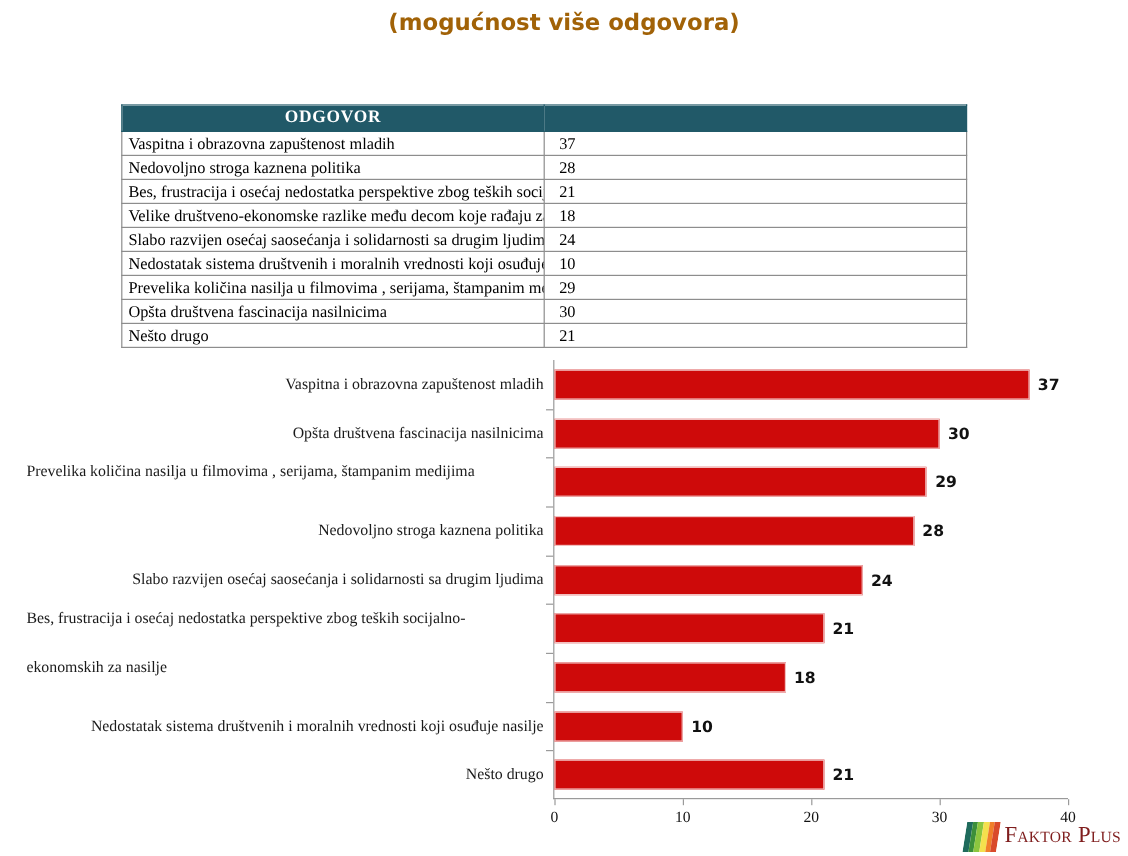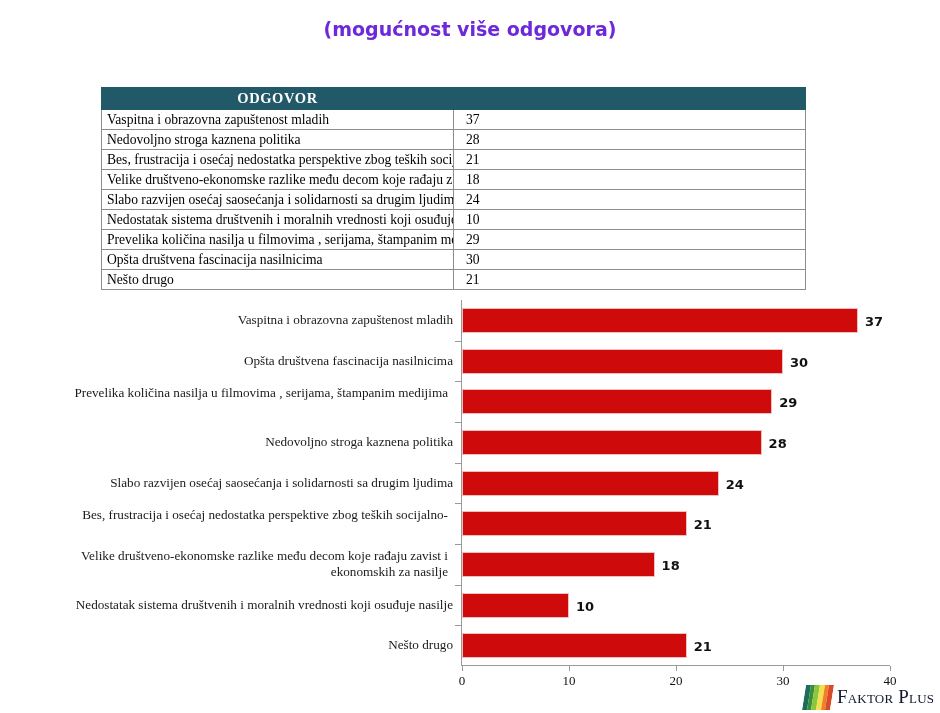--- a/index.html
+++ b/index.html
@@ -28,22 +28,21 @@
     font-size: 25px;
     font-weight: bold;
     color: #111111;
     letter-spacing: -0.2px;
     line-height: 1.15;
   }
   #sub-title {
     font-family: "DejaVu Sans", sans-serif;
     font-size: 19px;
     font-weight: bold;
-    color: #6d28d9;
-    margin-top: 10px;
+    color: #a16207;
   }
 
   
   #answer-table {
     position: absolute;
     left: 101px;
     top: 87px;
     width: 705px;
     border-collapse: collapse;
     table-layout: fixed;
@@ -157,21 +156,21 @@
     width: 430px;
     text-align: right;
     font-family: "Liberation Serif", serif;
     font-size: 13.2px;
     color: #1a1a1a;
     line-height: 1.25;
     padding-right: 9px;
     box-sizing: border-box;
   }
   .cat-label.centered {
-    text-align: right;
+    text-align: left;
     padding-right: 14px;
   }
 
   
   #logo {
     position: absolute;
     left: 804px;
     top: 684px;
     height: 26px;
     display: flex;
@@ -188,21 +187,21 @@
   #logo-mark span {
     position: absolute;
     top: 0;
     height: 100%;
     display: block;
   }
   #logo-text {
     font-family: "Liberation Serif", serif;
     font-size: 19px;
     font-weight: normal;
-    color: #0f172a;
+    color: #7f1d1d;
     letter-spacing: 0.2px;
     font-variant: small-caps;
   }
 </style>
 </head>
 <body>
 
 <div id="title-block">
   <div id="sub-title">(mogućnost više odgovora)</div>
 </div>
@@ -290,21 +289,20 @@
       <div class="cat-label" style="left: 22px; width: 440px; top: 134.083px;">
         <div>Nedovoljno stroga kaznena politika</div>
       </div>
       <div class="cat-label" style="left: 22px; width: 440px; top: 174.75px;">
         <div>Slabo razvijen osećaj saosećanja i solidarnosti sa drugim ljudima</div>
       </div>
       <div class="cat-label centered" style="left: 22px; width: 440px; top: 207.167px;">
         <div>Bes, frustracija i osećaj nedostatka perspektive zbog teških socijalno-</div>
       </div>
       <div class="cat-label centered" style="left: 22px; width: 440px; top: 247.833px;">
-        <div>Velike društveno-ekonomske razlike među decom koje rađaju zavist i</div>
         <div>ekonomskih za nasilje</div>
       </div>
       <div class="cat-label" style="left: 22px; width: 440px; top: 296.75px;">
         <div>Nedostatak sistema društvenih i moralnih vrednosti koji osuđuje nasilje</div>
       </div>
       <div class="cat-label" style="left: 22px; width: 440px; top: 337.417px;">
         <div>Nešto drugo</div>
       </div>
     </div>
   <div id="x-axis-labels">

